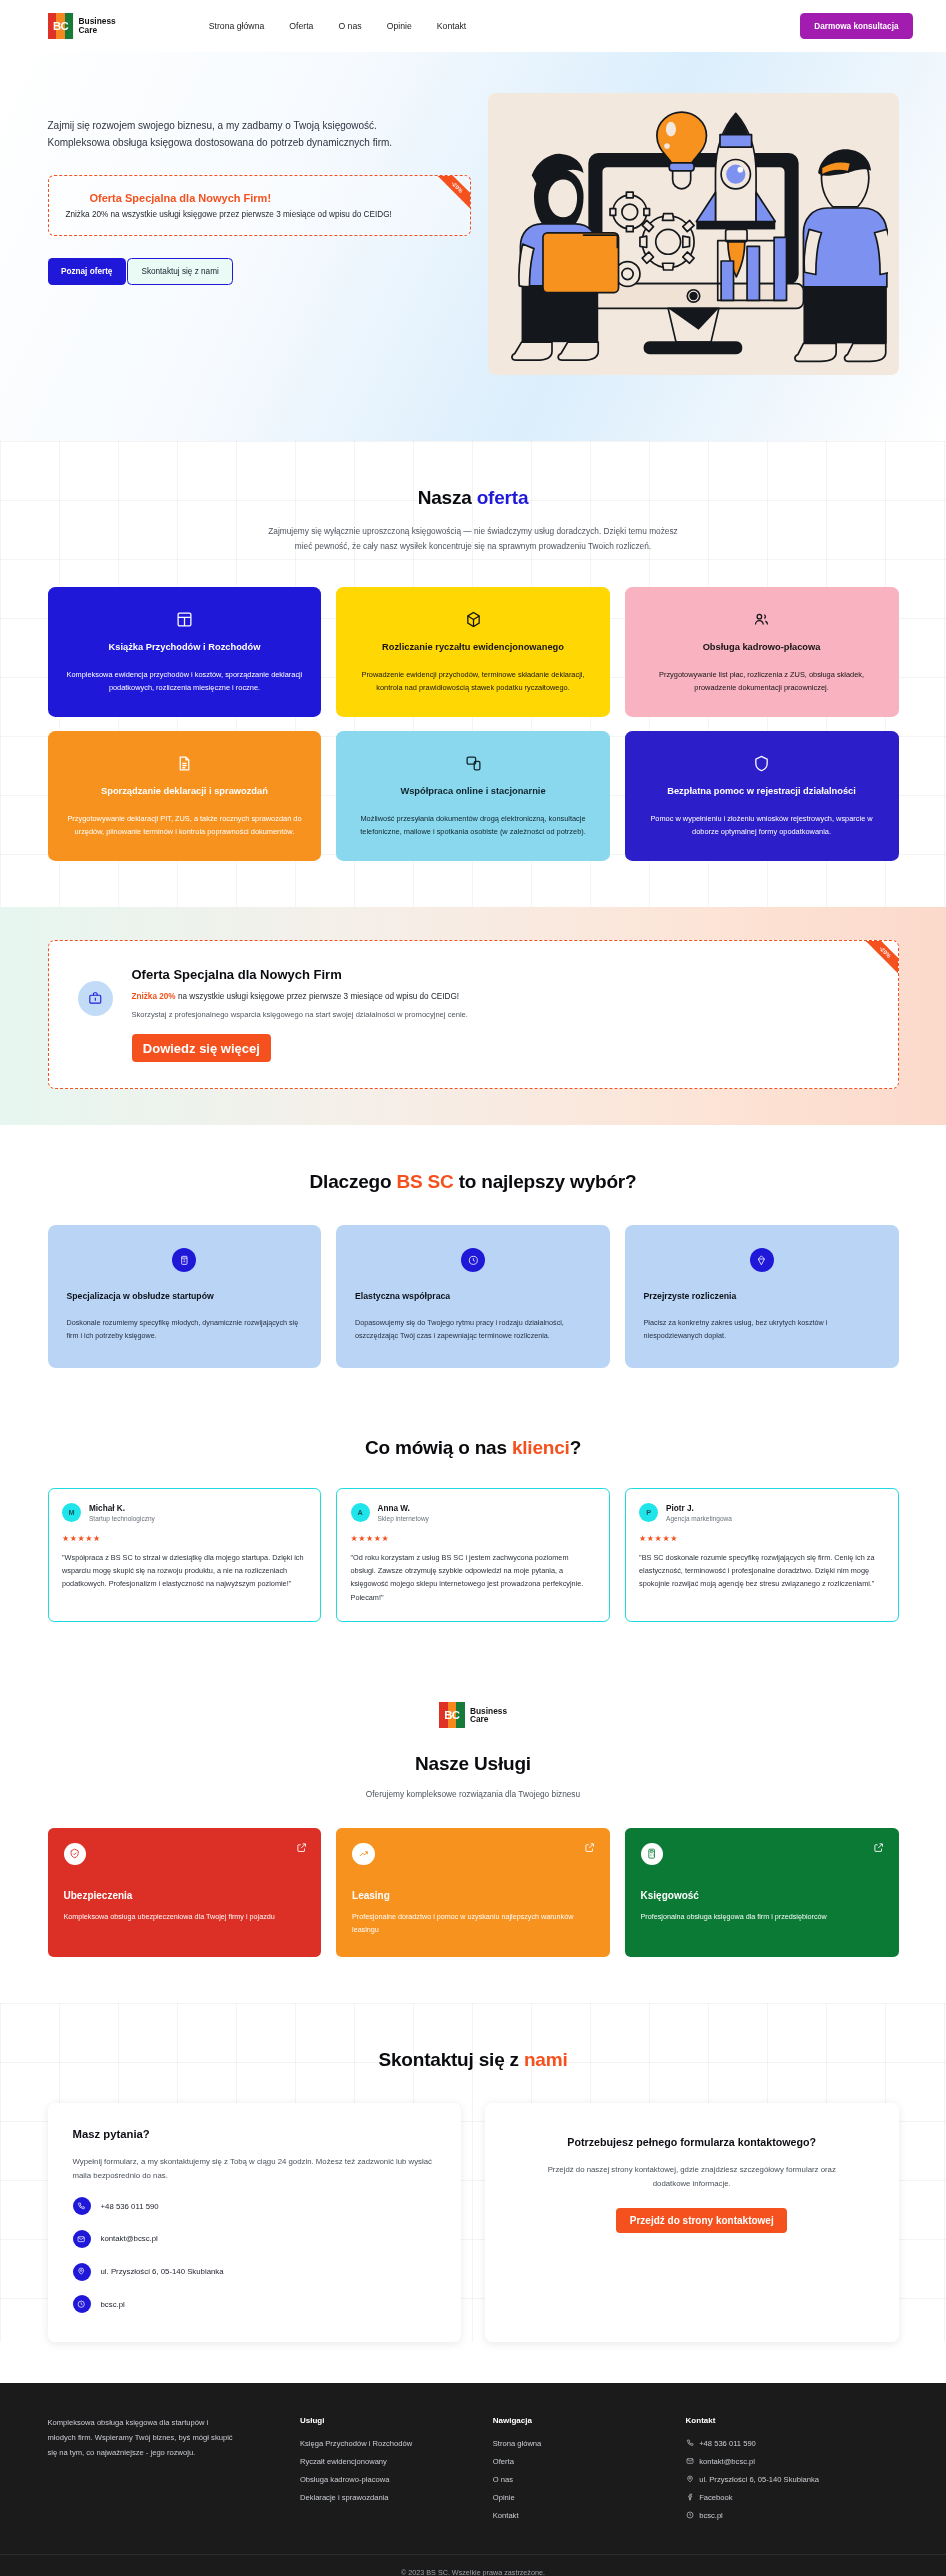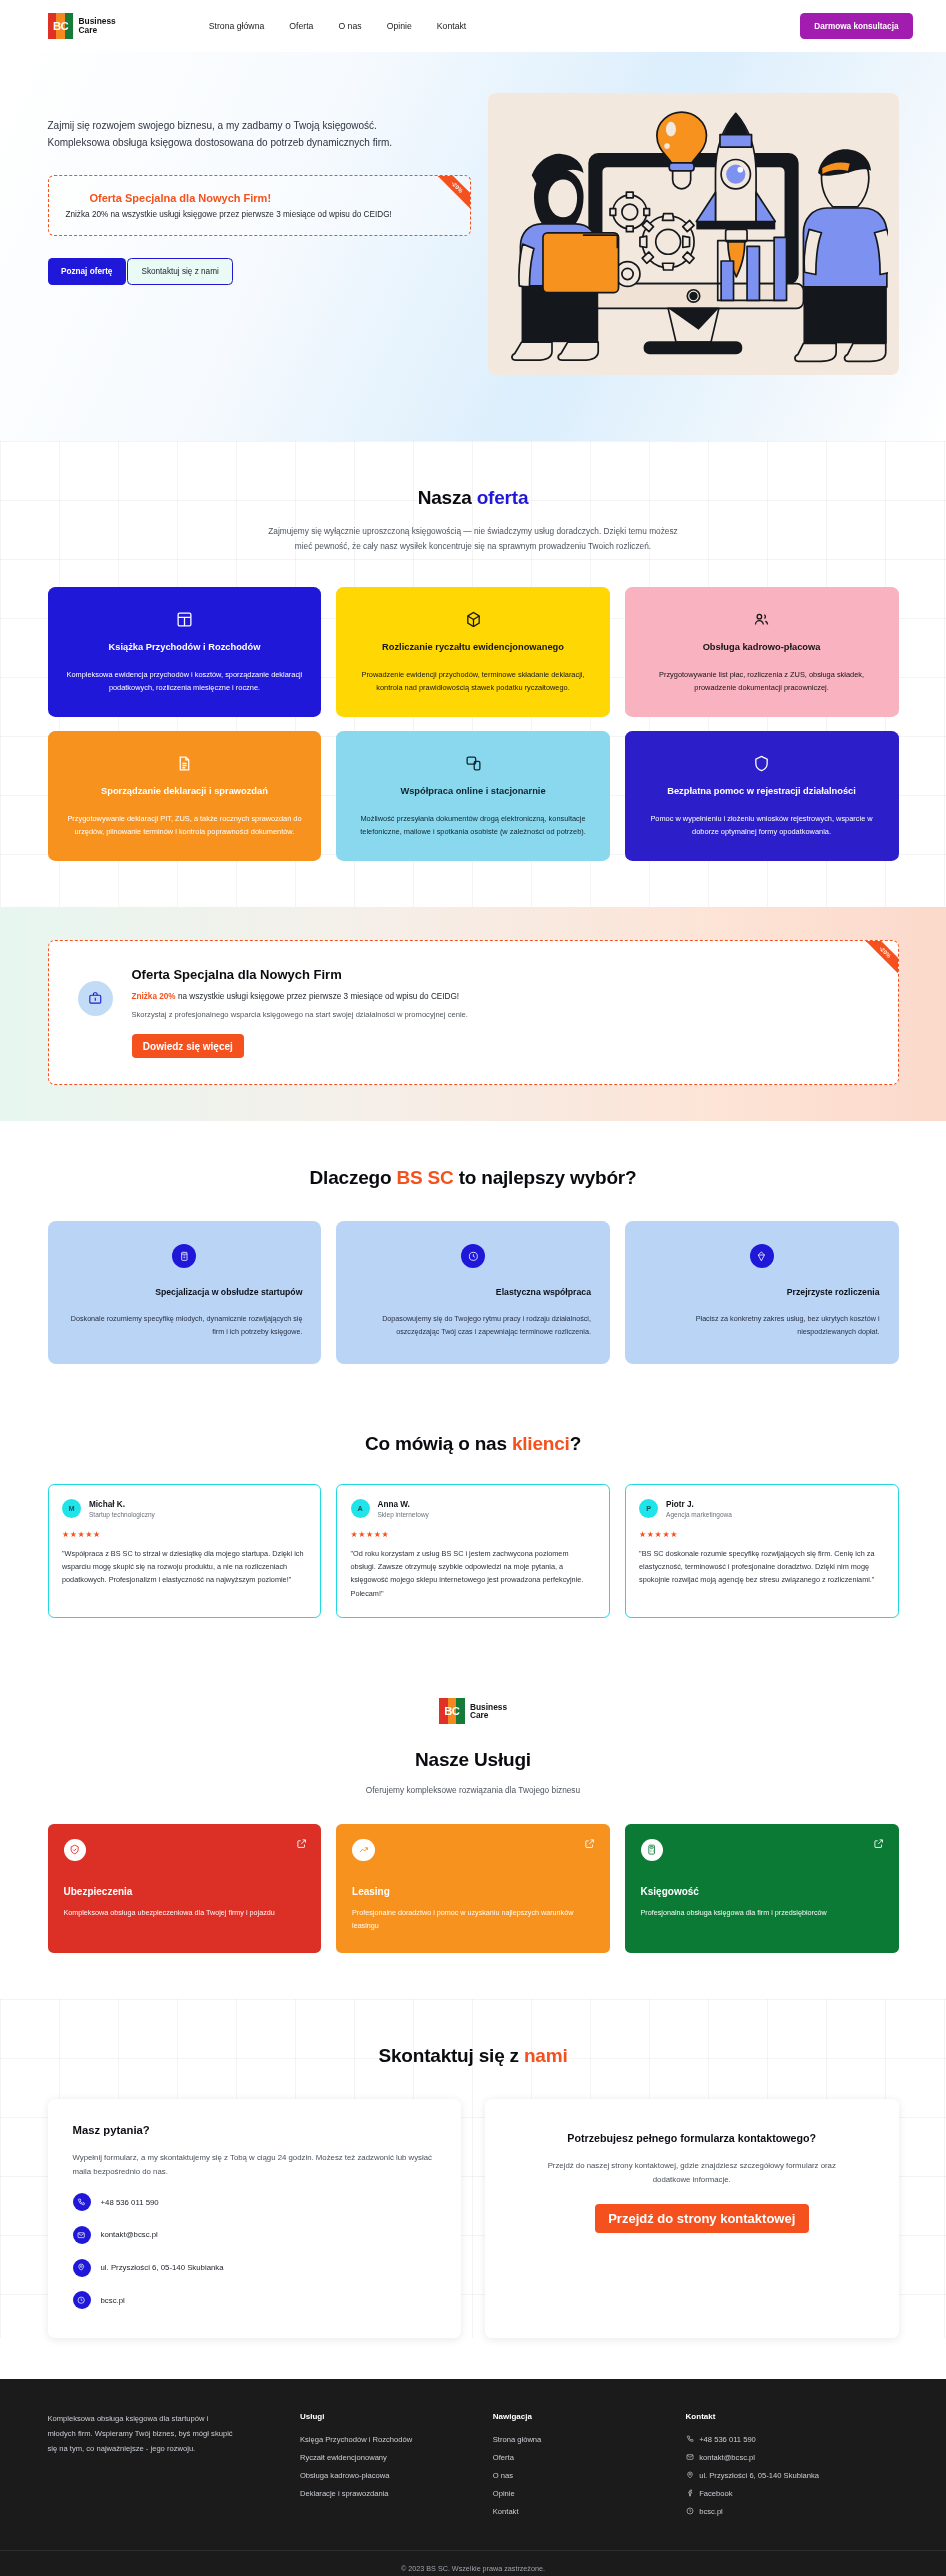--- a/index.html
+++ b/index.html
@@ -87,26 +87,26 @@
   .spec{padding:33px 0 36px;background:linear-gradient(90deg,#e7f6f0 0%,#f5efe9 38%,#fde3d5 78%,#fbd9cb 100%);}
   .spec-box{width:851px;margin:0 auto;border:1.1px dashed #f4511e;border-radius:6.8px;background:#fff;
             padding:26px 29px;display:flex;gap:19px;align-items:flex-start;position:relative;overflow:hidden;}
   .spec-ico{width:35px;height:35px;border-radius:50%;background:#c2dcf7;flex:0 0 35px;
             display:flex;align-items:center;justify-content:center;margin-top:14.6px;}
   .spec-box h3{font-size:13px;font-weight:800;color:#0b0c10;}
   .spec-l1{margin-top:10px;font-size:8.2px;color:#23282f;}
   .spec-l1 b{color:#f4511e;font-weight:700;}
   .spec-l2{margin-top:9.6px;font-size:7.6px;color:#50565f;}
   .btn-orange{margin-top:14.6px;background:#f4511e;color:#fff;border:none;border-radius:4px;
-              padding:6.8px 11.3px;font-size:10px;font-weight:600;cursor:pointer;font-family:inherit;}
+              padding:6.8px 11.3px;font-size:13px;font-weight:600;cursor:pointer;font-family:inherit;}
 
   
   .why-grid{width:879px;margin:32px auto 0;padding:0 14px;
             display:grid;grid-template-columns:repeat(3,1fr);gap:14.6px;}
-  .wcard{background:#b9d4f5;border-radius:8px;padding:22.5px 19px 26px;text-align:right;min-height:130px;}
+  .wcard{background:#b9d4f5;border-radius:8px;padding:22.5px 19px 26px;text-align:left;min-height:130px;}
   .wicon{width:24px;height:24px;border-radius:50%;background:#2018d8;margin:0 auto 19px;
          display:flex;align-items:center;justify-content:center;}
   .wcard h3{font-size:8.7px;font-weight:700;color:#0c1118;margin-bottom:14.6px;}
   .wcard p{font-size:7.2px;line-height:1.85;color:#283041;}
 
   
   .t-grid{width:879px;margin:29px auto 0;padding:0 14px;
           display:grid;grid-template-columns:repeat(3,1fr);gap:14.6px;}
   .tcard{border:0.8px solid #1fd9e0;border-radius:6.2px;padding:14.6px 13.5px 17px;background:#fff;}
   .thead{display:flex;align-items:center;gap:8px;}
@@ -568,21 +568,21 @@
               <path d="M12 7v5l3.5 2"></path>
             </svg>
         </span>
         <span>bcsc.pl</span>
       </div>
     </div>
 
     <div class="ccard center">
       <h3 style="margin-top:8px;">Potrzebujesz pełnego formularza kontaktowego?</h3>
       <p class="cdesc">Przejdź do naszej strony kontaktowej, gdzie znajdziesz szczegółowy formularz oraz dodatkowe informacje.</p>
-      <button class="btn-orange" style="margin-top:17px;padding:7.3px 13.5px;font-size:13px;margin-left:20px;">Przejdź do strony kontaktowej</button>
+      <button class="btn-orange" style="margin-top:17px;padding:7.3px 13.5px;font-size:10px;margin-left:20px;">Przejdź do strony kontaktowej</button>
     </div>
   </div>
 </section>
 
 <footer>
   <div class="f-inner">
     <div>
       <p class="f-about">Kompleksowa obsługa księgowa dla startupów i młodych firm. Wspieramy Twój biznes, byś mógł skupić się na tym, co najważniejsze - jego rozwoju.</p>
     </div>
     <div class="f-col">

